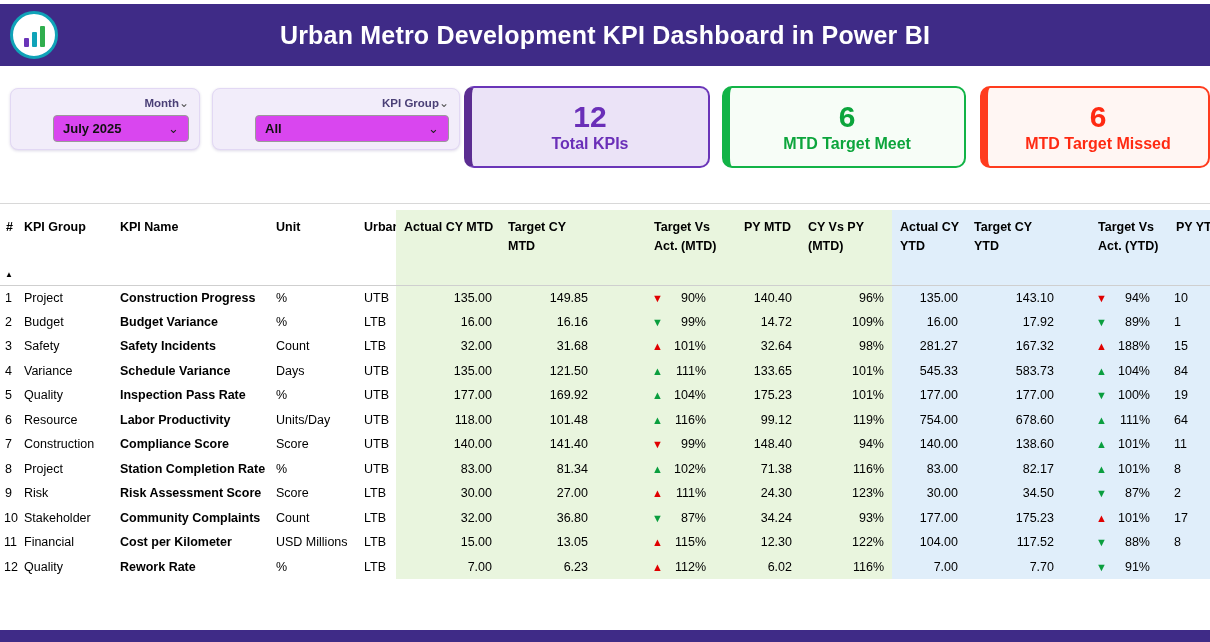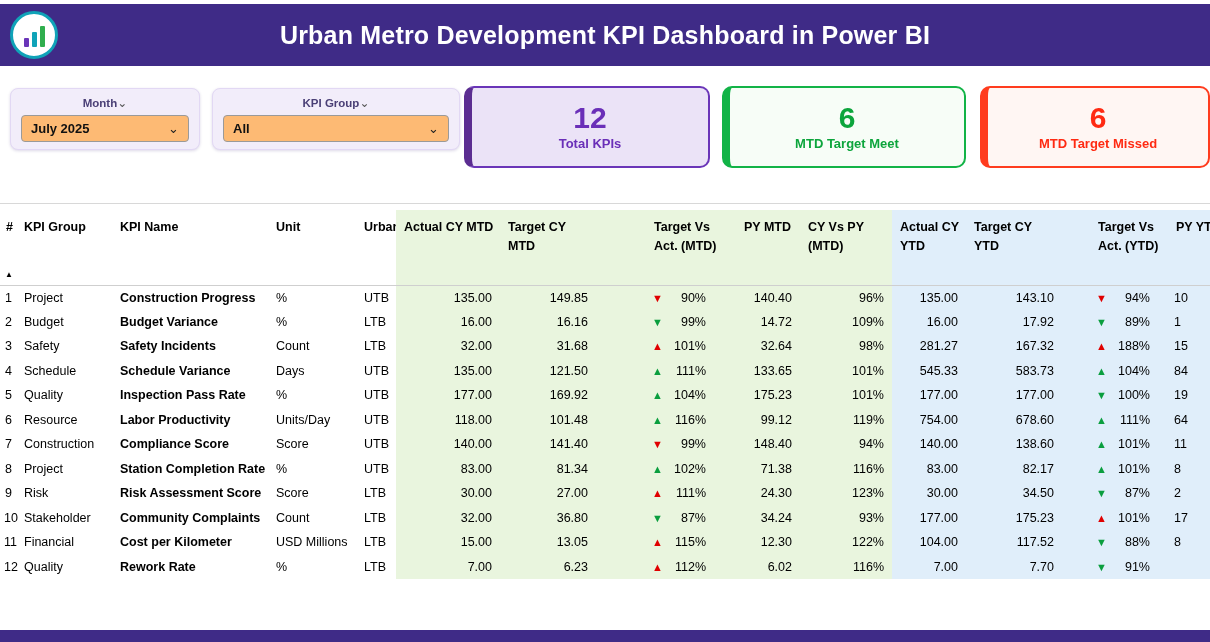--- a/index.html
+++ b/index.html
@@ -17,33 +17,33 @@
   .logo-bars .b1 { height:9px;  background:#6a35b8; }
   .logo-bars .b2 { height:15px; background:#10a3b8; }
   .logo-bars .b3 { height:21px; background:#2fae4e; }
   .title { color:#fff; font-size:25px; font-weight:bold; letter-spacing:.2px; }
 
   
   .slicer { position:absolute; top:88px; height:62px; background:#f2edfa; border:1px solid #e2d8f4;
             border-radius:8px; box-shadow:0 1px 3px rgba(60,40,120,.18); padding:8px 10px; }
   .slicer-month { left:10px; width:190px; }
   .slicer-kpigroup { left:212px; width:248px; }
-  .slicer-head { display:flex; justify-content:center; align-items:center;
+  .slicer-head { display:flex; justify-content:flex-end; align-items:center;
                  color:#4a3f76; font-size:11.5px; font-weight:bold; margin-bottom:6px; }
   .chev { color:#555; font-size:12px; line-height:1; font-weight:normal; }
-  .slicer-value { background:#fdba74; border:1px solid #9a9a9a; border-radius:4px; height:27px;
+  .slicer-value { background:#d946ef; border:1px solid #9a9a9a; border-radius:4px; height:27px;
                   display:flex; align-items:center; justify-content:space-between; padding:0 9px;
-                  font-size:13px; font-weight:bold; color:#111; cursor:pointer; }
+                  font-size:13px; font-weight:bold; color:#111; cursor:pointer;margin-left:32px; }
   .slicer-value .chev { color:#222; font-size:13px; }
 
   
   .card { position:absolute; top:86px; height:82px; border-radius:10px; display:flex;
           flex-direction:column; align-items:center; justify-content:center; gap:3px; }
   .card-value { font-size:30px; font-weight:bold; line-height:1; }
-  .card-label { font-size:13px; font-weight:bold; }
+  .card-label { font-size:16px; font-weight:bold; }
   .card-purple { left:464px; width:246px; background:#ebe3f7; border:2px solid #6a35b8; border-left:8px solid #5b2d91; }
   .card-purple .card-value, .card-purple .card-label { color:#6a2fb8; }
   .card-green  { left:722px; width:244px; background:#f7fdf7; border:2px solid #12b347; border-left:8px solid #12b347; }
   .card-green .card-value, .card-green .card-label { color:#0ca53c; }
   .card-red    { left:980px; width:230px; background:#fff6f3; border:2px solid #ff3c1e; border-left:8px solid #ff3c1e; }
   .card-red .card-value, .card-red .card-label { color:#ff2a12; }
 
   .divider { position:absolute; top:203px; left:0; width:100%; height:1px; background:#d8d8d8; }
 
   
@@ -209,21 +209,21 @@
             <td class="mtd arr-mtd"><span class="arr bad">▲</span><span class="pct">101%</span></td>
             <td class="num mtd">32.64</td>
             <td class="num mtd">98%</td>
             <td class="num ytd">281.27</td>
             <td class="num ytd">167.32</td>
             <td class="ytd arr-ytd"><span class="arr bad">▲</span><span class="pct">188%</span></td>
             <td class="pad6 ytd">15</td>
           </tr>
           <tr>
             <td class="num">4</td>
-            <td class="pad4">Schedule</td>
+            <td class="pad4">Variance</td>
             <td class="pad4 bold">Schedule Variance</td>
             <td class="pad8">Days</td>
             <td class="pad8">UTB</td>
             <td class="num mtd">135.00</td>
             <td class="num mtd">121.50</td>
             <td class="mtd arr-mtd"><span class="arr good">▲</span><span class="pct">111%</span></td>
             <td class="num mtd">133.65</td>
             <td class="num mtd">101%</td>
             <td class="num ytd">545.33</td>
             <td class="num ytd">583.73</td>

